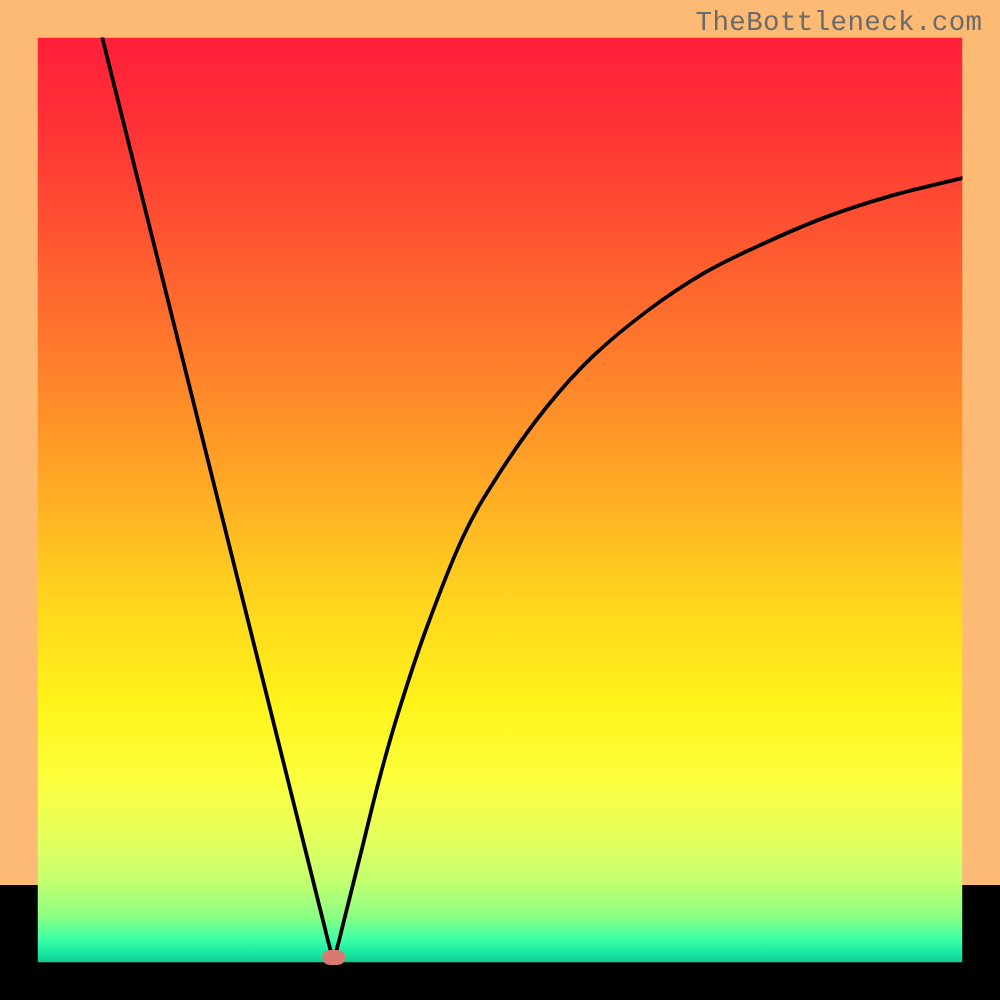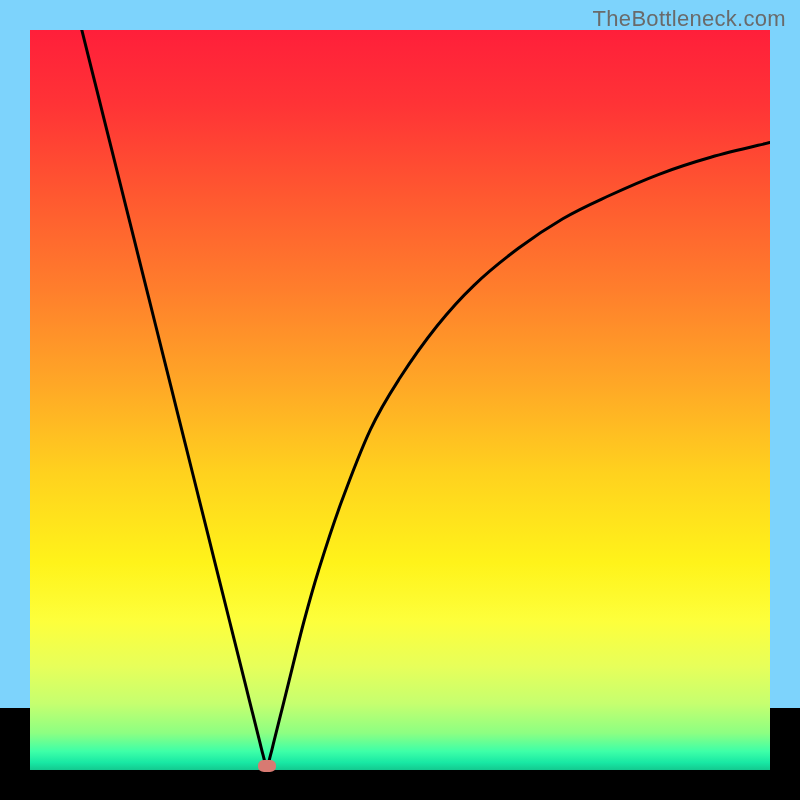--- a/index.html
+++ b/index.html
@@ -8,21 +8,22 @@
     width: 800px;
     height: 800px;
     background: #000;
     overflow: hidden;
     font-family: Arial, Helvetica, sans-serif;
   }
   .stage {
     position: relative;
     width: 800px;
     height: 708px;
-    background: #7dd3fc;
+    background: #fdba74;
+    font-family: Liberation Mono, monospace;
   }
   .plot-area {
     position: absolute;
     left: 30px;
     top: 30px;
     width: 740px;
     height: 740px;
   }
   .plot-area svg {
     position: absolute;

